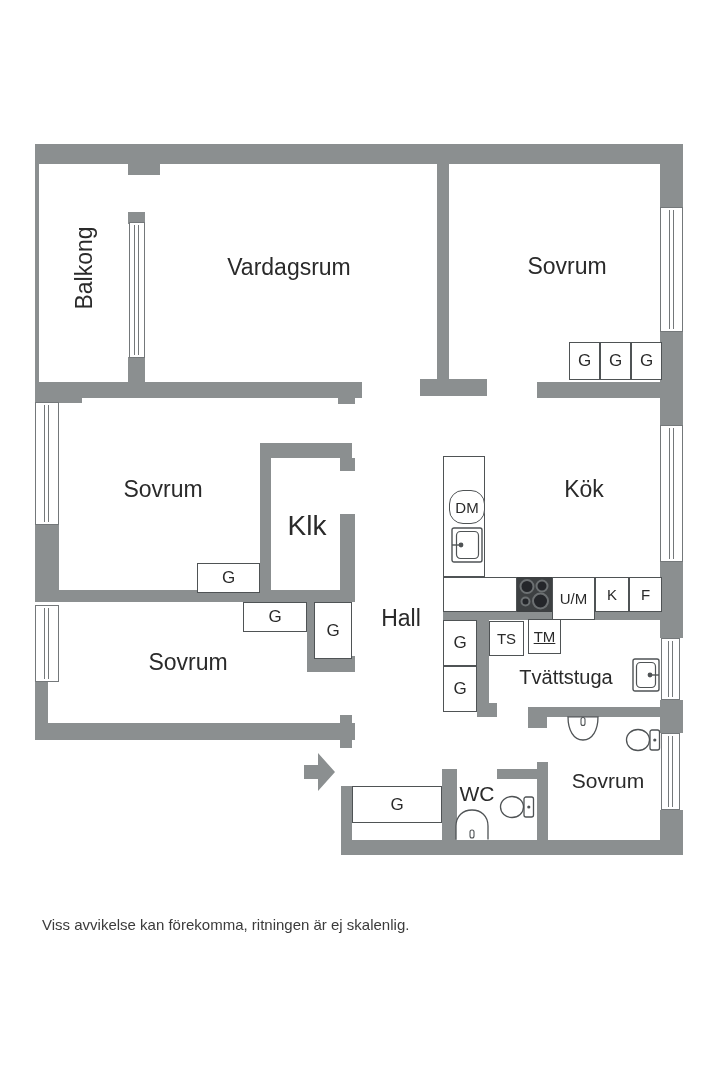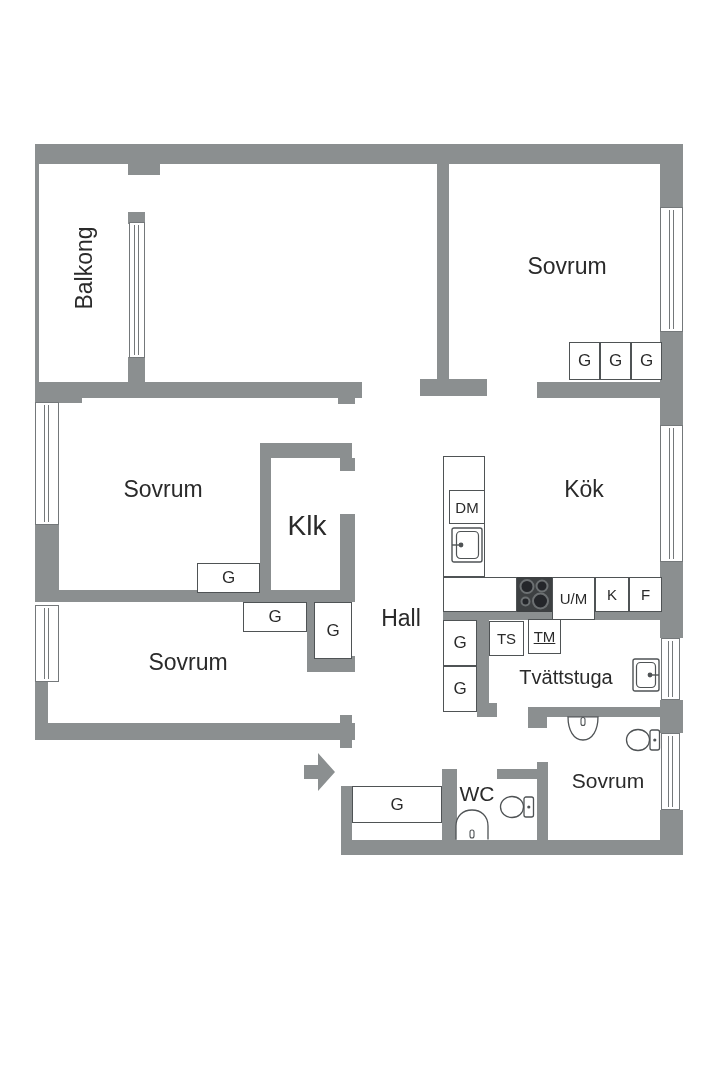--- a/index.html
+++ b/index.html
@@ -95,21 +95,21 @@
     </div>
   <div class="window" style="left:661px;top:638px;width:19px;height:62px;">
       <div class="glass"></div>
     </div>
   <div class="window" style="left:661px;top:733px;width:19px;height:77px;">
       <div class="glass"></div>
     </div>
 
   <div class="furn" style="left:443px;top:456px;width:42px;height:121px;border-width:1px;"></div>
   <div class="furn" style="left:443px;top:577px;width:74px;height:35px;border-width:1px;"></div>
-  <div class="furn small" style="left:449px;top:490px;width:36px;height:34px;">
+  <div class="furn small" style="left:449px;top:490px;width:36px;height:34px;border-radius:14px;">
     <span>DM</span>
   </div>
   <div class="furn small" style="left:552px;top:577px;width:43px;height:43px;">
     <span>U/M</span>
   </div>
   <div class="furn small" style="left:595px;top:577px;width:34px;height:35px;">
     <span>K</span>
   </div>
   <div class="furn small" style="left:629px;top:577px;width:33px;height:35px;">
     <span>F</span>
@@ -200,23 +200,25 @@
       <rect x="16" y="22" width="4" height="8" rx="2" fill="#fff" stroke="var(--outline)" stroke-width="1.1"></rect>
     </svg>
   </div>
   <div class="fixture" style="left:304px;top:752px;">
     <svg width="32" height="40" viewBox="0 0 32 40">
       <polygon points="0,13 14,13 14,1 31,20 14,39 14,27 0,27" fill="var(--wall)"></polygon>
     </svg>
   </div>
 
   <div class="roomlabel vert" style="left:84px;top:268px;">Balkong</div>
+  <div class="roomlabel" style="left:289px;top:267px;">Vardagsrum</div>
   <div class="roomlabel" style="left:567px;top:266px;">Sovrum</div>
   <div class="roomlabel" style="left:163px;top:489px;">Sovrum</div>
   <div class="roomlabel" style="left:307px;top:526px;font-size:28px;">Klk</div>
   <div class="roomlabel" style="left:572px;top:489px;margin-left:12px;">Kök</div>
   <div class="roomlabel" style="left:401px;top:618px;">Hall</div>
   <div class="roomlabel" style="left:188px;top:662px;">Sovrum</div>
   <div class="roomlabel" style="left:566px;top:677px;font-size:20px;">Tvättstuga</div>
   <div class="roomlabel" style="left:608px;top:781px;font-size:21px;">Sovrum</div>
   <div class="roomlabel" style="left:477px;top:794px;font-size:21px;">WC</div>
 
+  <div id="footer">Viss avvikelse kan förekomma, ritningen är ej skalenlig.</div>
 </div>
 
 </body></html>

